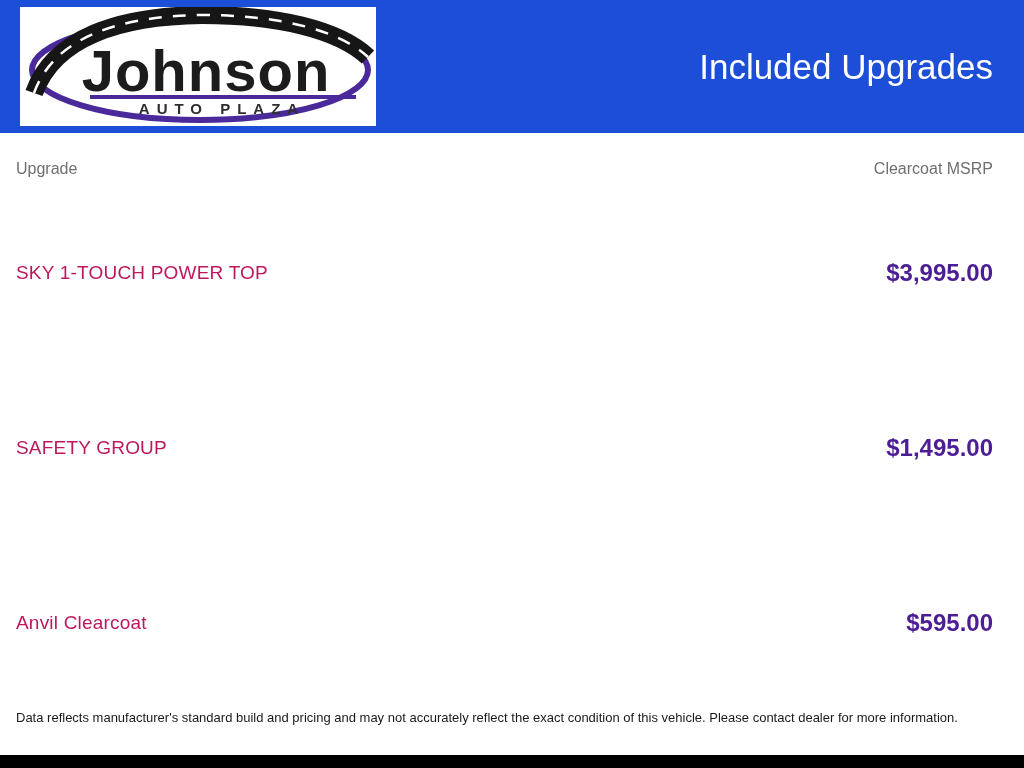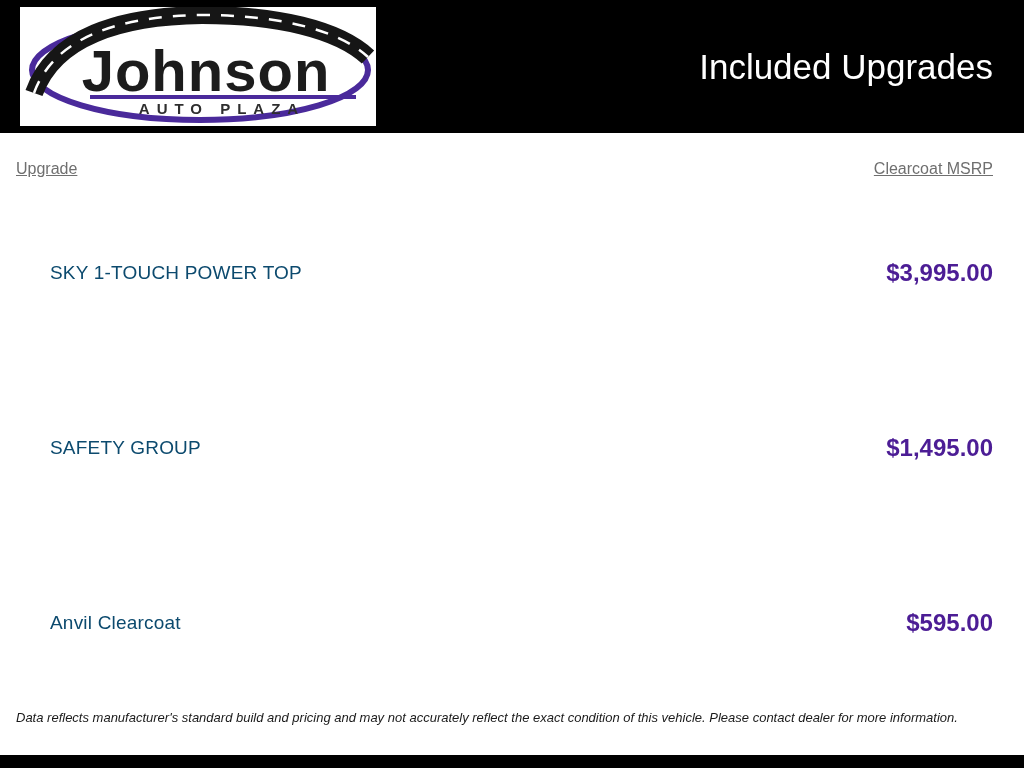--- a/index.html
+++ b/index.html
@@ -10,21 +10,21 @@
     background: #ffffff;
     font-family: "Liberation Sans", sans-serif;
     overflow: hidden;
   }
 
   
   .header {
     position: absolute;
     left: 0; top: 0;
     width: 1024px; height: 133px;
-    background: #000000;
+    background: #1d4ed8;
   }
   .logo-box {
     position: absolute;
     left: 20px; top: 7px;
     width: 356px; height: 119px;
     background: #ffffff;
     overflow: hidden;
   }
   .logo-box svg { display: block; }
   .header-title {
@@ -40,56 +40,53 @@
 
   
   .col-labels {
     position: absolute;
     left: 16px; right: 31px; top: 160px;
     display: flex;
     justify-content: space-between;
     align-items: flex-end;
     color: #6f6f6f;
     font-size: 16px;
-    text-decoration: underline;
   }
 
   
   .row {
     position: absolute;
     left: 16px; right: 31px;
     height: 34px;
     display: flex;
     justify-content: space-between;
     align-items: center;
   }
   .row-1 { top: 256px; }
   .row-2 { top: 431px; }
   .row-3 { top: 606px; gap: 16px; }
   .row-name {
-    color: #0c4a6e;
+    color: #be185d;
     font-size: 19px;
     letter-spacing: 0.2px;
     white-space: nowrap;
-    margin-left: 34px;
   }
   .row-price {
     color: #4c1d95;
     font-size: 24px;
     font-weight: 700;
     white-space: nowrap;
   }
 
   
   .disclaimer {
     position: absolute;
     left: 16px; right: 16px; top: 710px;
     color: #1a1a1a;
     font-size: 13px;
-    font-style: italic;
   }
 
   
   .footer-bar {
     position: absolute;
     left: 0; bottom: 0;
     width: 1024px; height: 13px;
     background: #000000;
   }
 </style>

